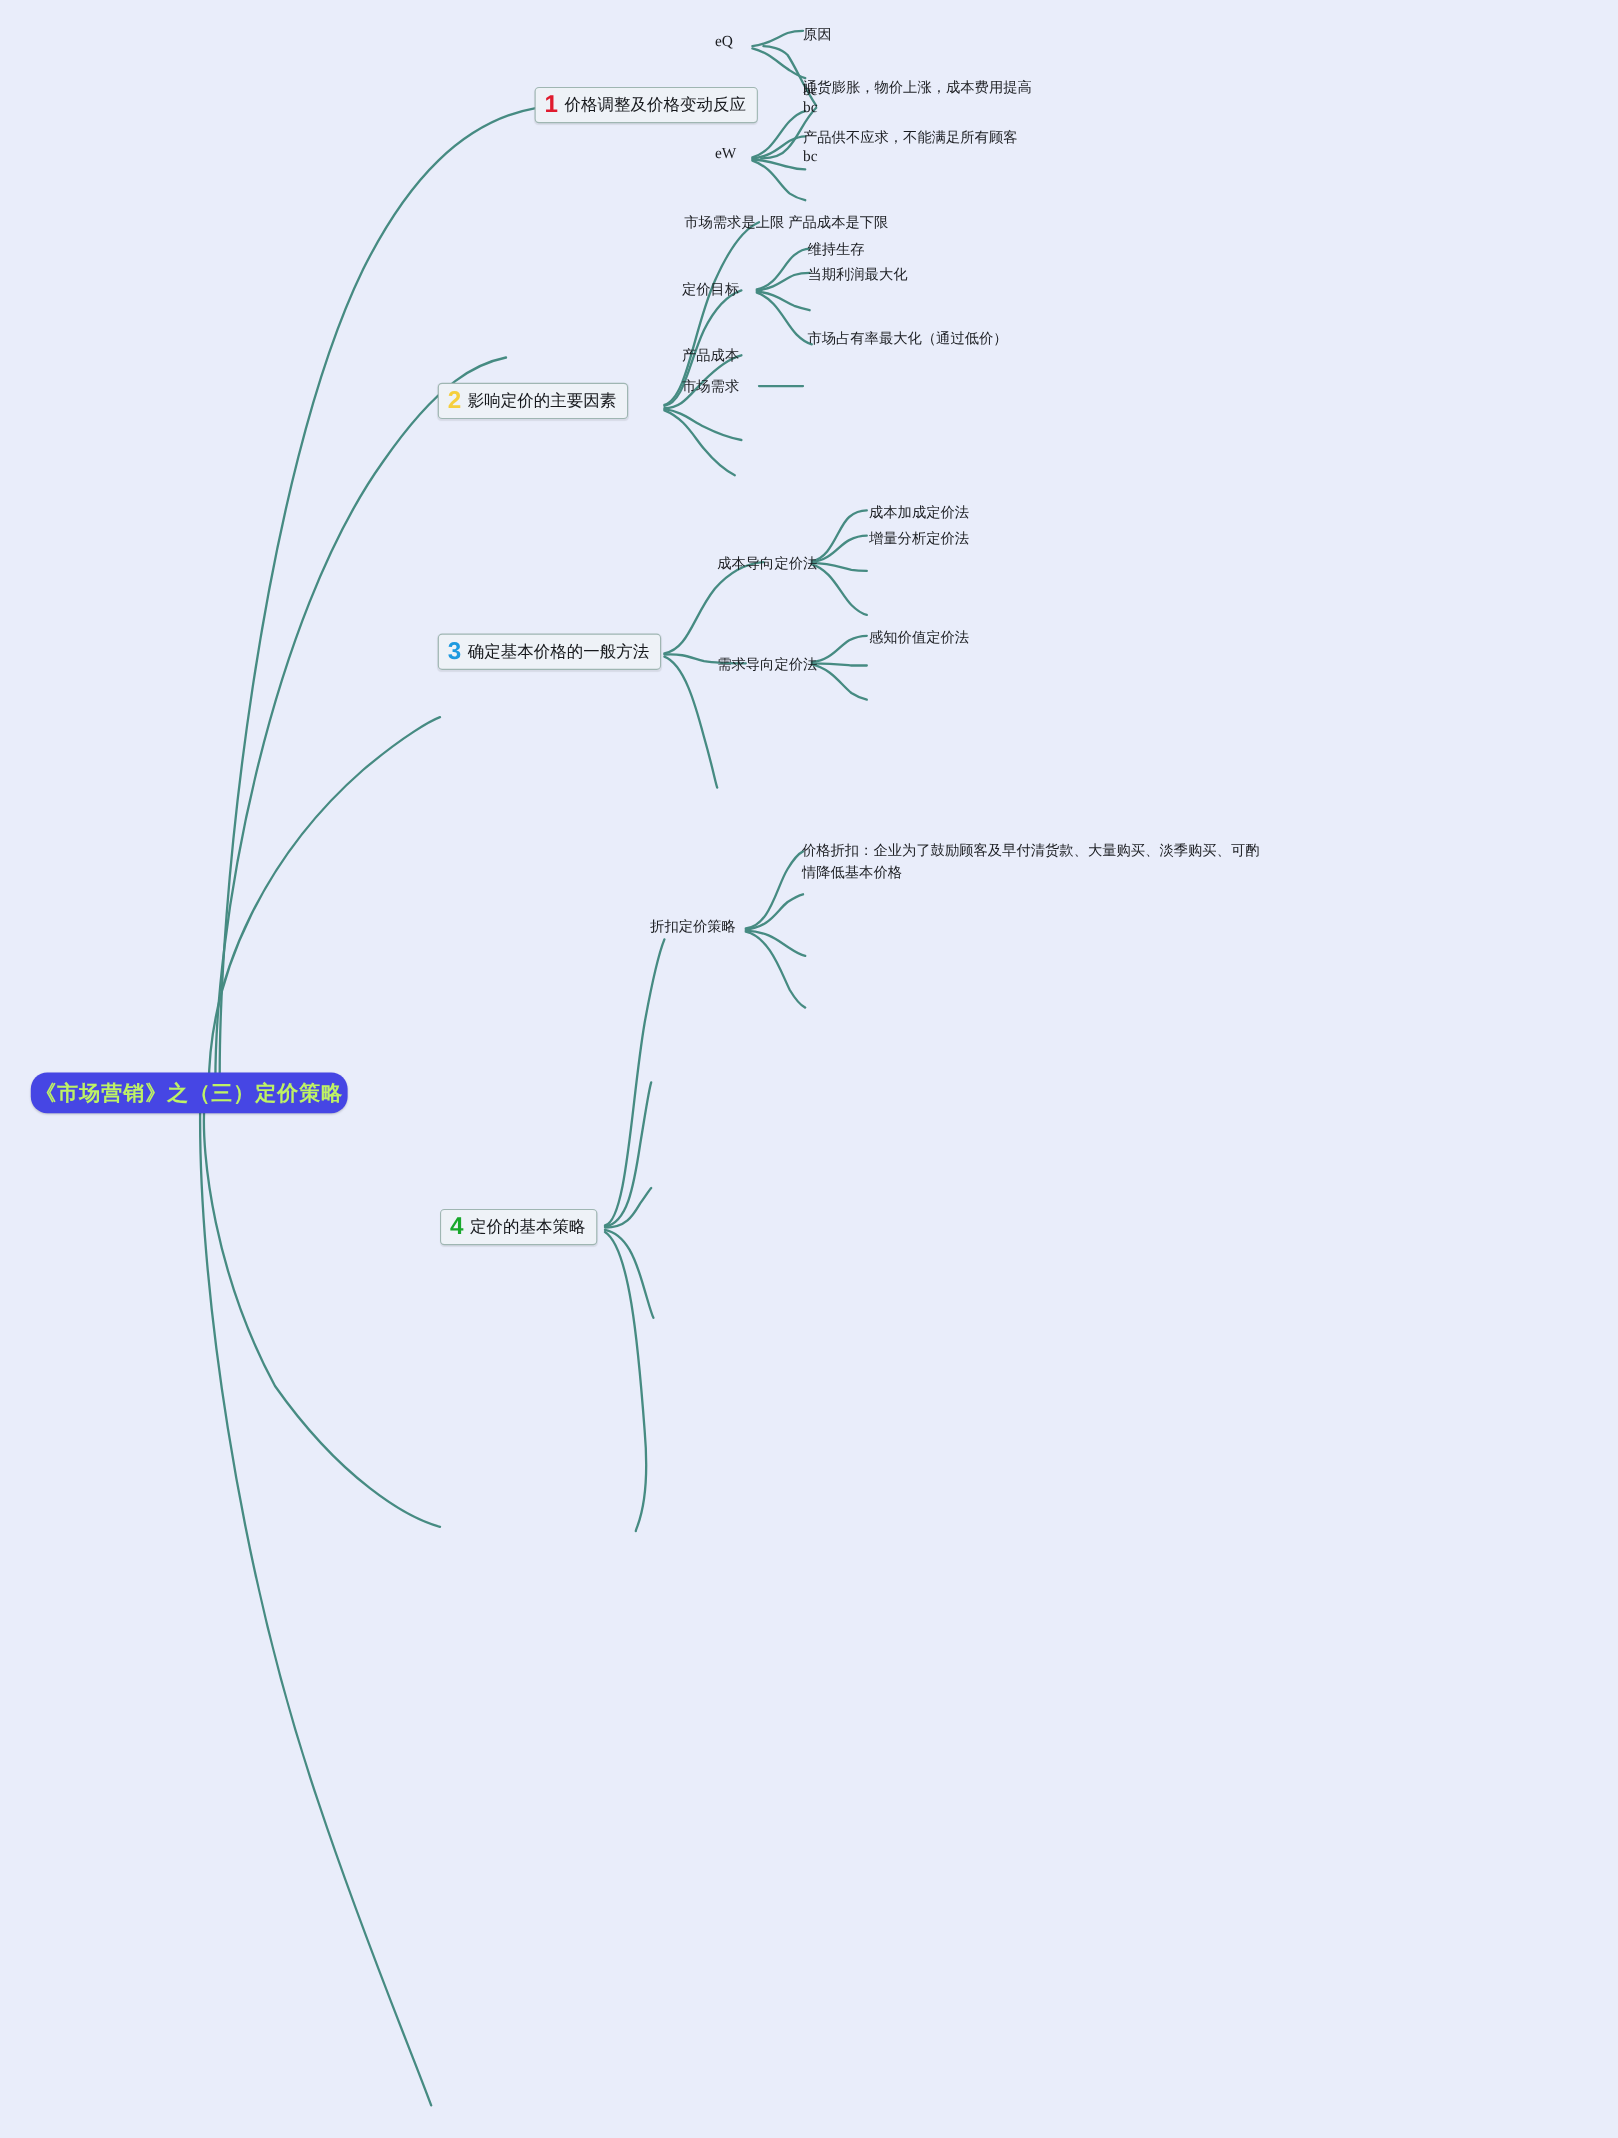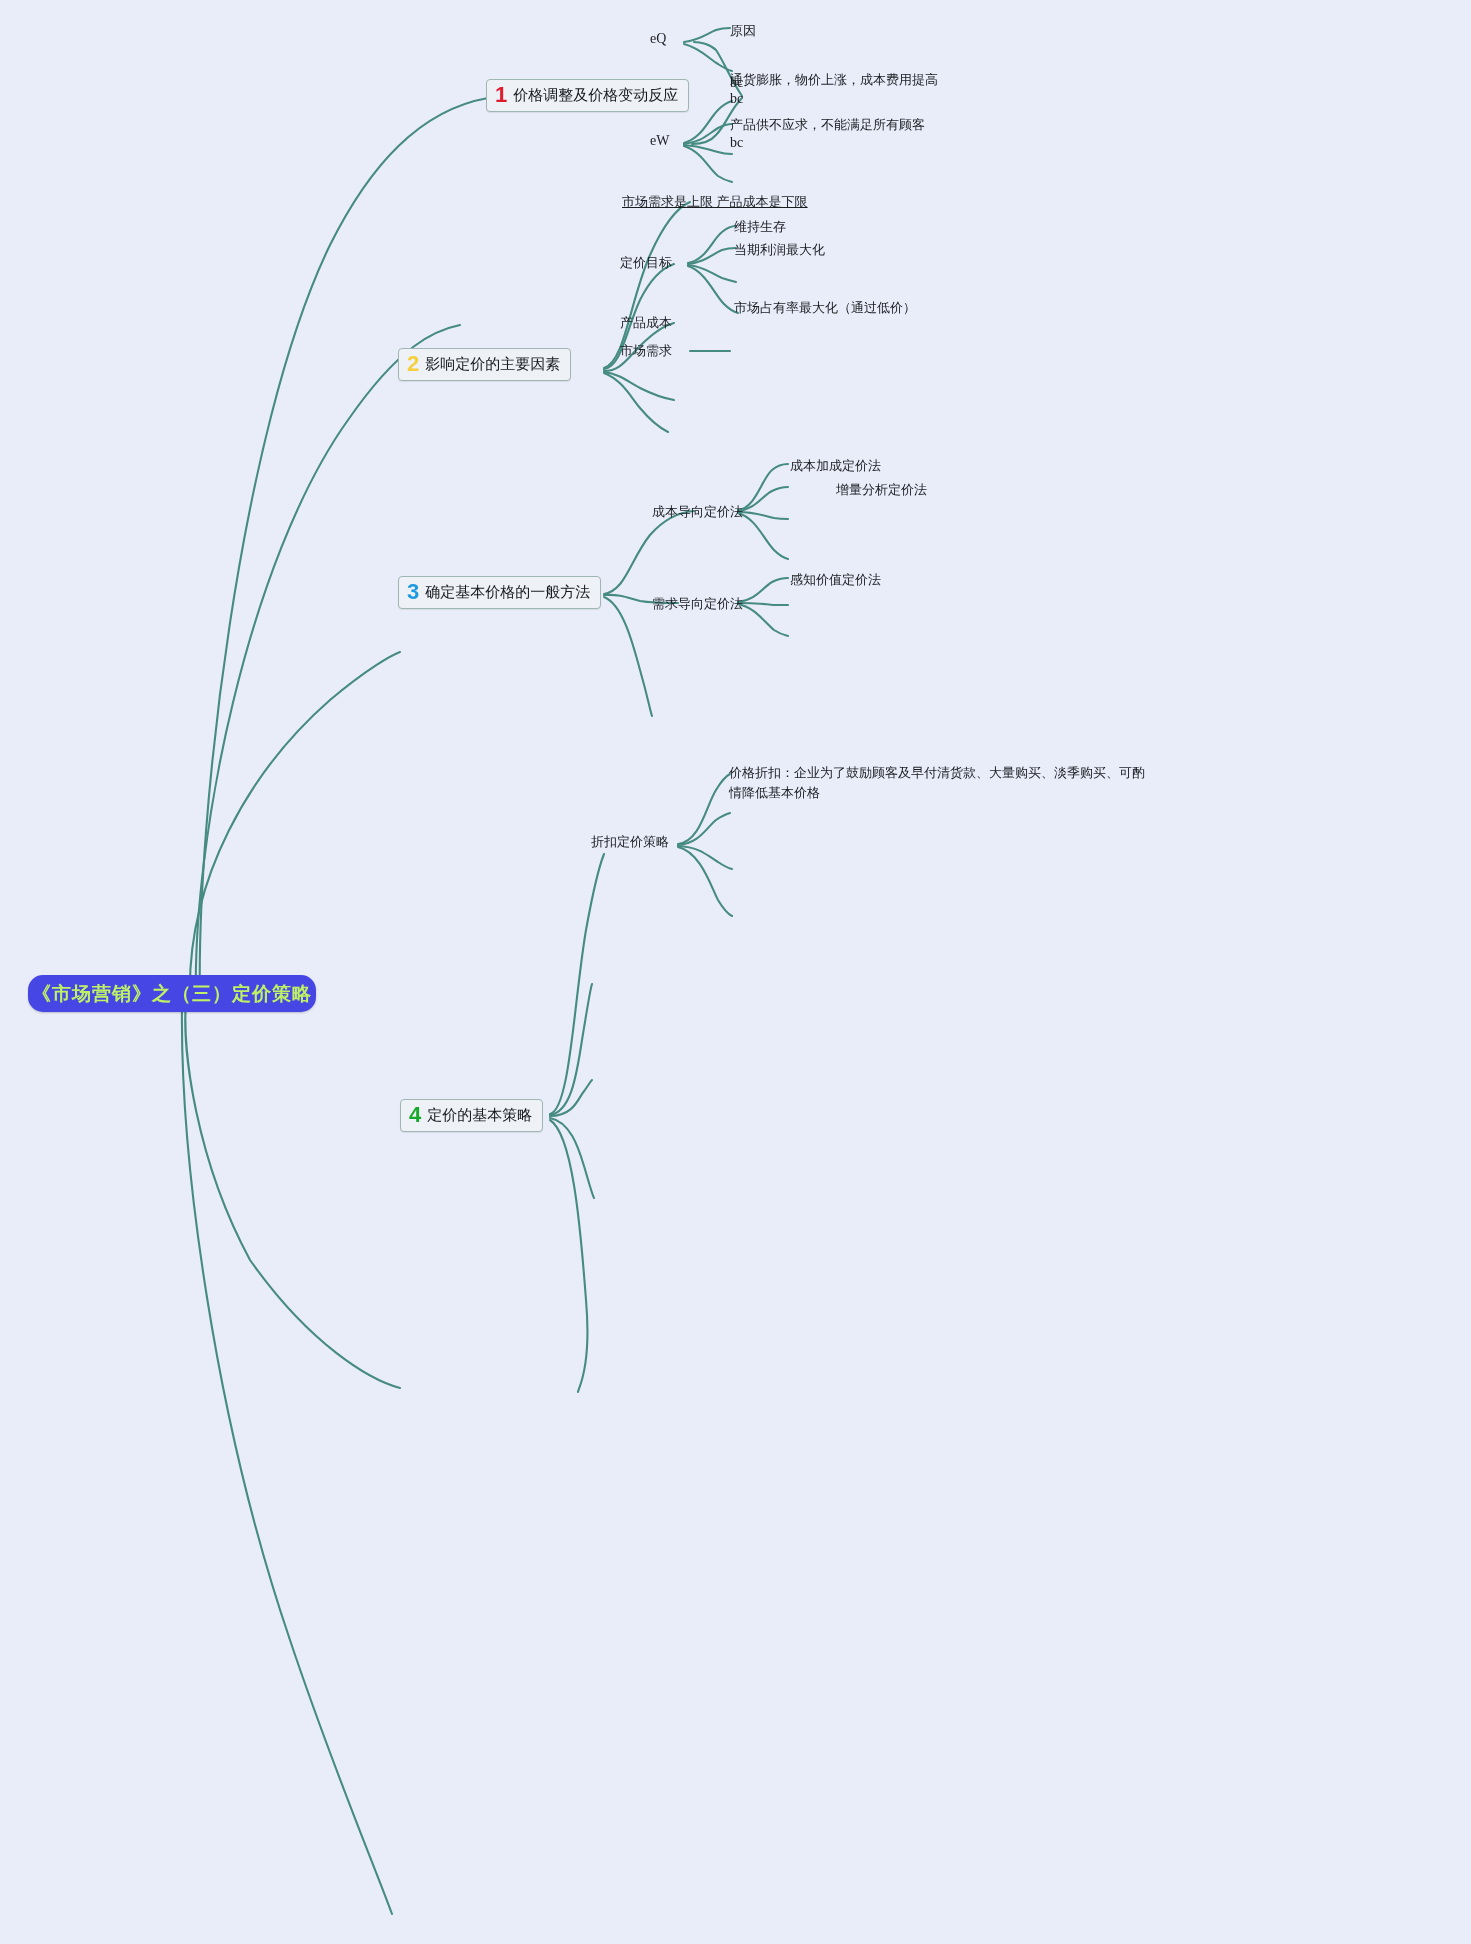--- a/index.html
+++ b/index.html
@@ -176,40 +176,40 @@
   <div class="node txt" style="left:730px; top:70px;">通货膨胀，物价上涨，成本费用提高</div>
   <div class="node txt-latin" style="left:730px; top:91px;">bc</div>
   <div class="node txt" style="left:730px; top:115px;">产品供不应求，不能满足所有顾客</div>
   <div class="node txt-latin" style="left:730px; top:135px;">bc</div>
 
   <div class="node l1-node" style="left:398px; top:348px;">
     <span class="l1-num n2">2</span>
     <span>影响定价的主要因素</span>
   </div>
 
-  <div class="node txt" style="left:622px; top:192px;text-decoration:underline;">市场需求是上限 产品成本是下限</div>
+  <div class="node txt" style="left:622px; top:192px;">市场需求是上限 产品成本是下限</div>
   <div class="node txt" style="left:620px; top:253px;">定价目标</div>
   <div class="node txt" style="left:620px; top:313px;">产品成本</div>
   <div class="node txt" style="left:620px; top:341px;">市场需求</div>
 
   <div class="node txt" style="left:734px; top:217px;">维持生存</div>
   <div class="node txt" style="left:734px; top:240px;">当期利润最大化</div>
   <div class="node txt" style="left:734px; top:263px;margin-top:35px;">市场占有率最大化（通过低价）</div>
 
 
   <div class="node l1-node" style="left:398px; top:576px;">
     <span class="l1-num n3">3</span>
     <span>确定基本价格的一般方法</span>
   </div>
 
   <div class="node txt" style="left:652px; top:502px;">成本导向定价法</div>
   <div class="node txt" style="left:652px; top:594px;">需求导向定价法</div>
 
   <div class="node txt" style="left:790px; top:456px;">成本加成定价法</div>
-  <div class="node txt" style="left:790px; top:480px;margin-left:46px;">增量分析定价法</div>
+  <div class="node txt" style="left:790px; top:480px;">增量分析定价法</div>
 
   <div class="node txt" style="left:790px; top:570px;">感知价值定价法</div>
 
   <div class="node l1-node" style="left:400px; top:1099px;">
     <span class="l1-num n4">4</span>
     <span>定价的基本策略</span>
   </div>
 
   <div class="node txt" style="left:591px; top:832px;">折扣定价策略</div>
 

